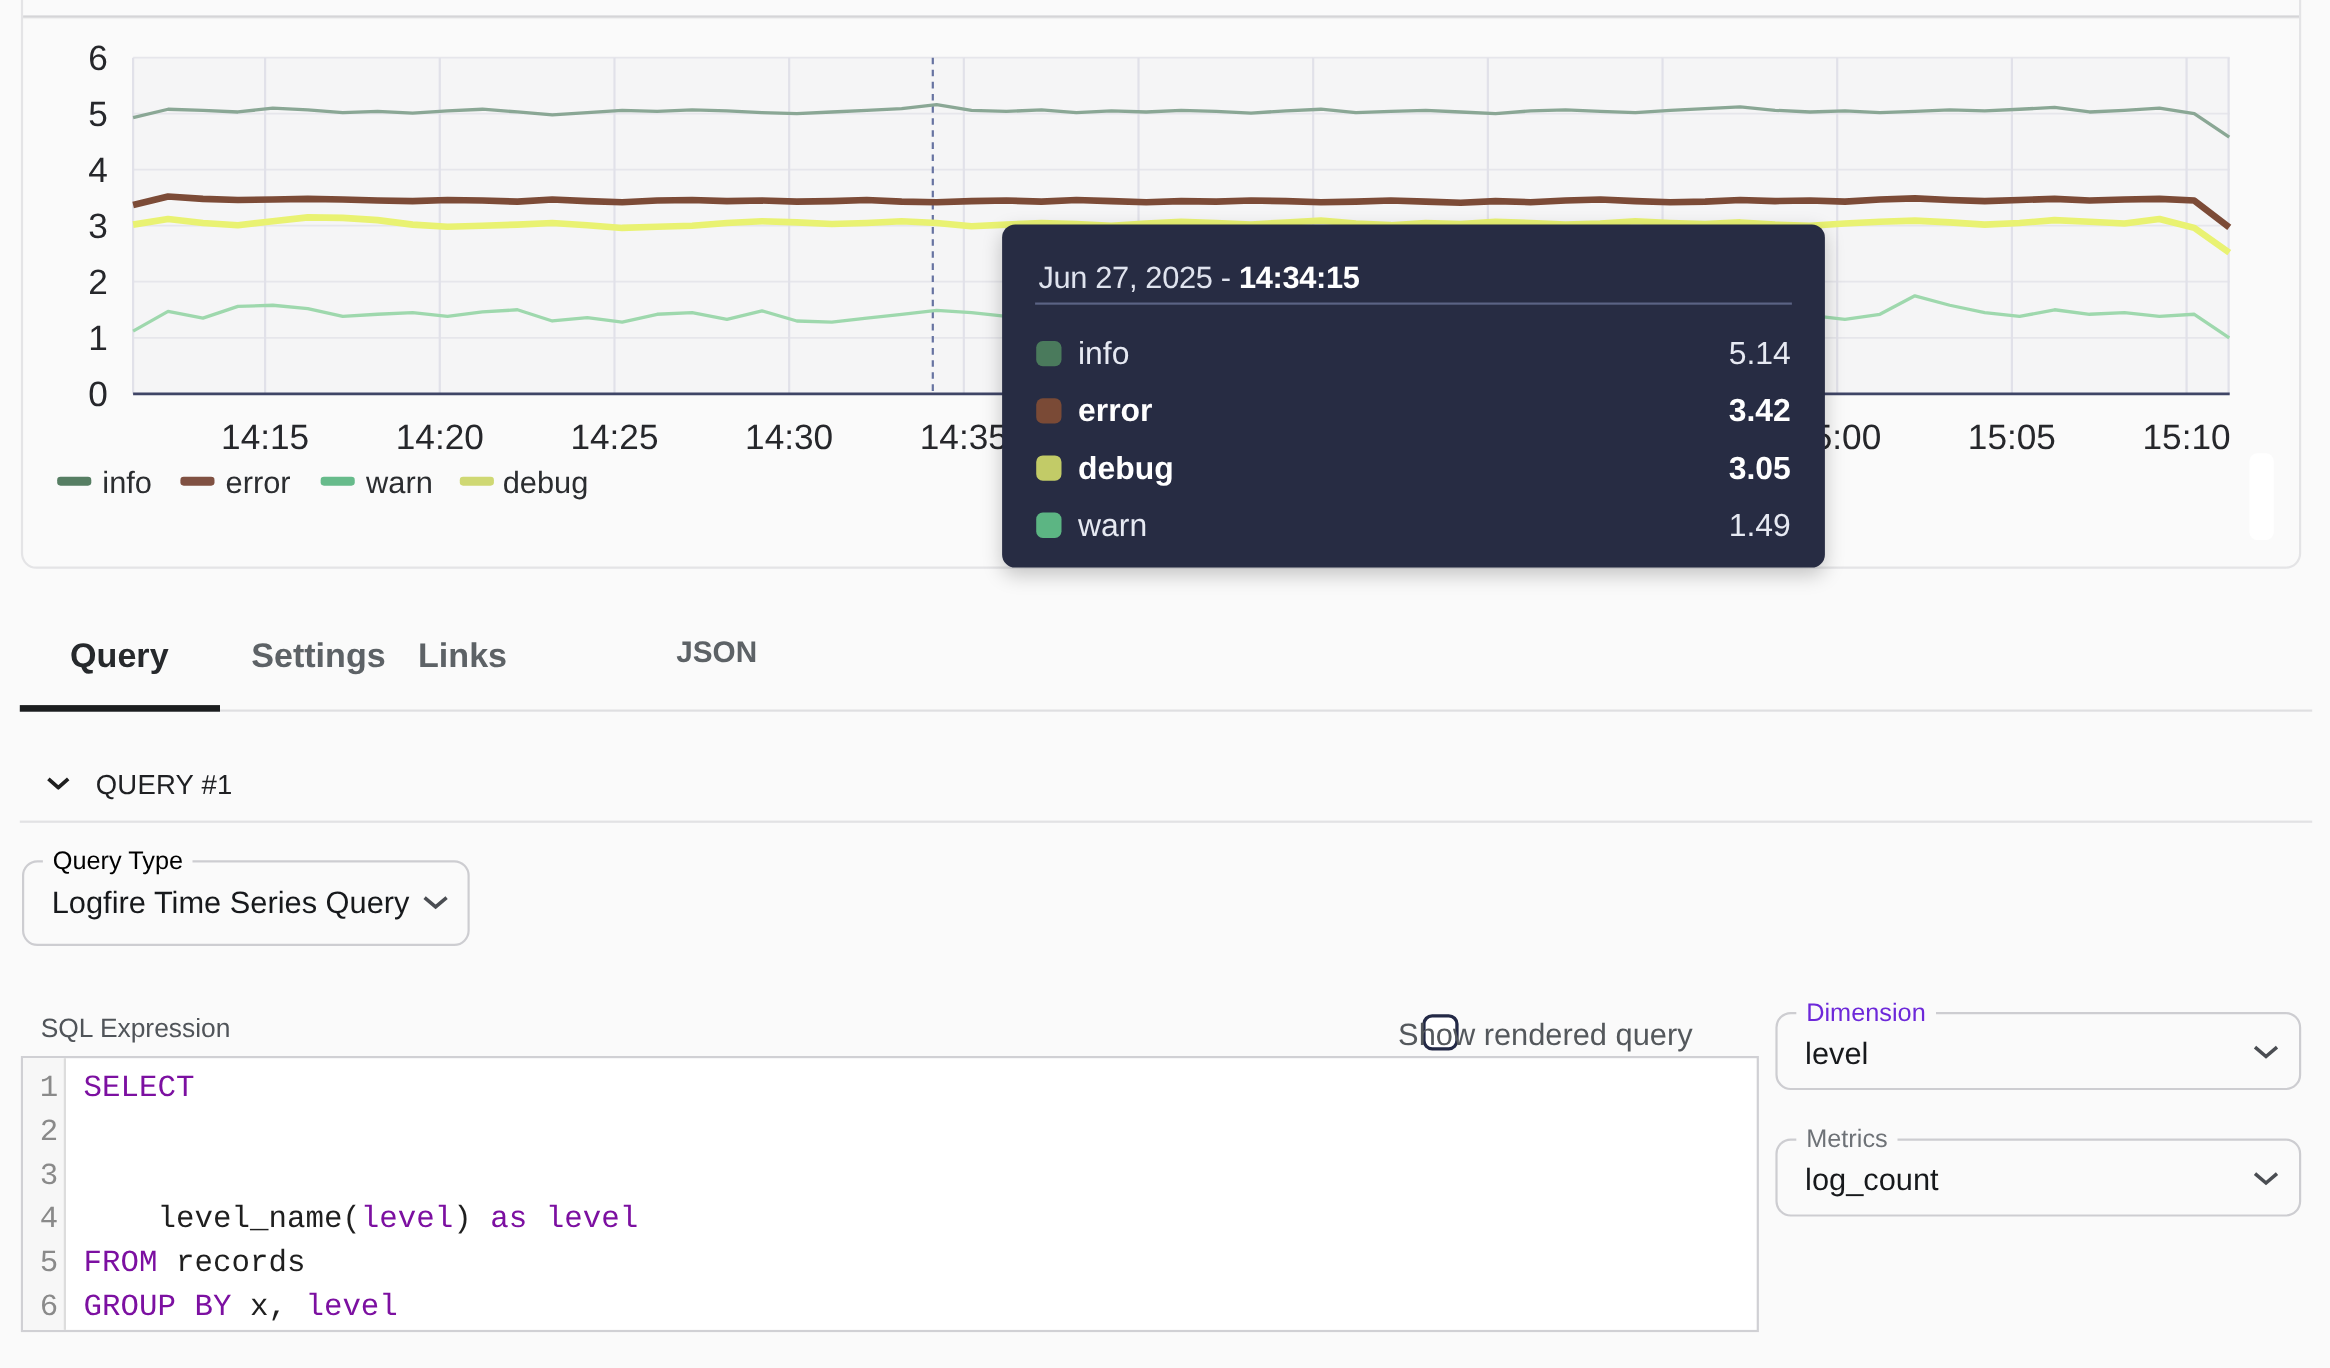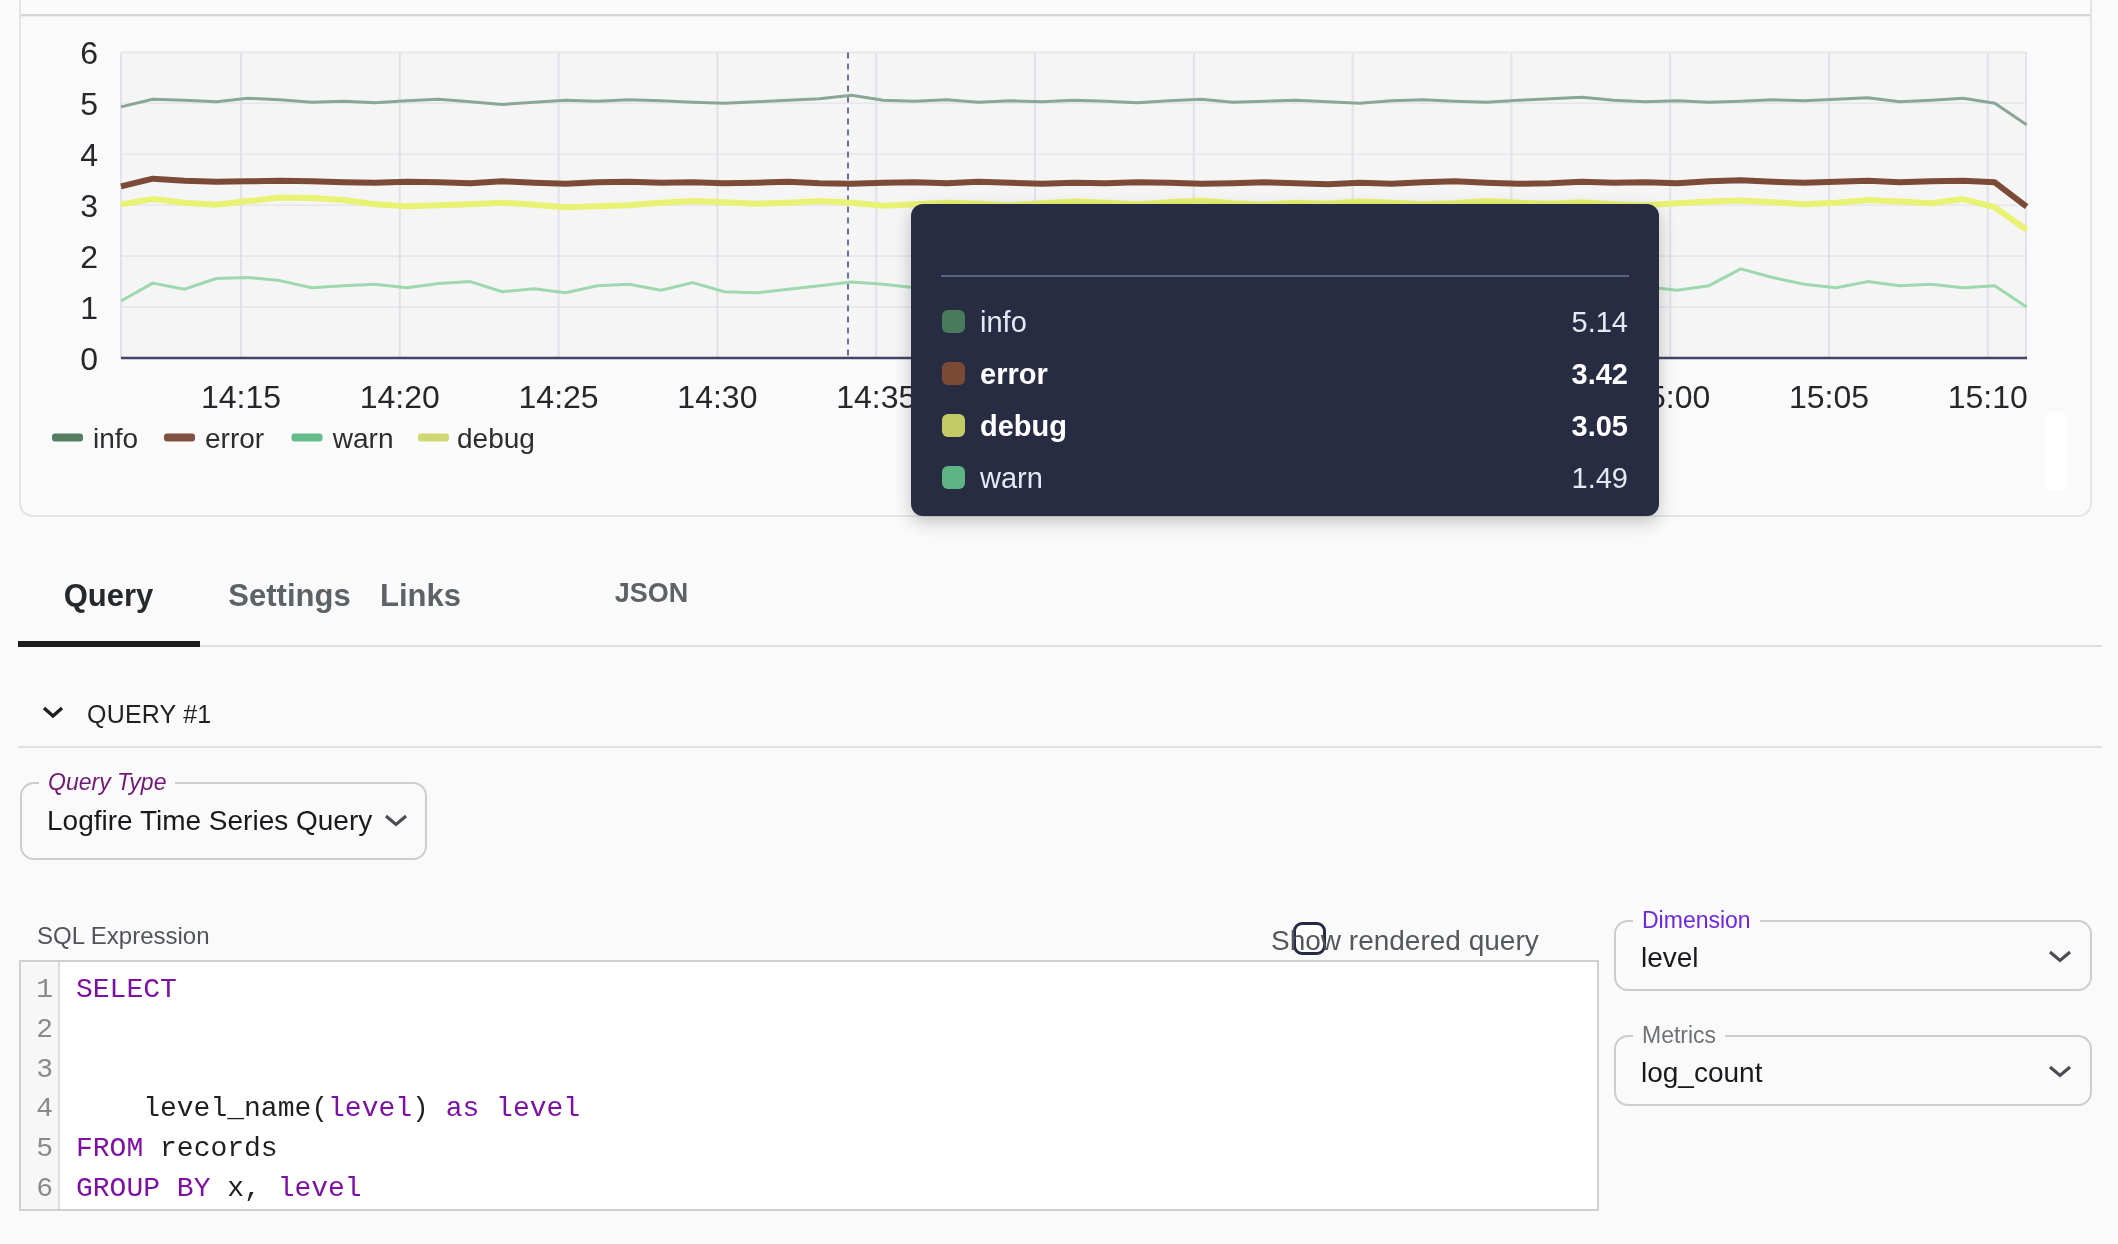--- a/index.html
+++ b/index.html
@@ -64,20 +64,21 @@
 <text x="205" y="448" font-size="28" fill="#2b2d30">error</text>
 <rect x="291.5" y="433.5" width="31" height="8" rx="3" fill="#67bb8b"></rect>
 <text x="332.8" y="448" font-size="28" fill="#2b2d30">warn</text>
 <rect x="418" y="433.5" width="31" height="8" rx="3" fill="#cfd873"></rect>
 <text x="457" y="448" font-size="28" fill="#2b2d30">debug</text>
 </svg>
 
 <div class="abs" style="left:2045px; top:412px; width:22px; height:79px; border-radius:7px; background:#ffffff;"></div>
 
 <div class="abs" style="left:911px; top:204px; width:748px; height:312px; background:#272c43; border-radius:12px; box-shadow:0 6px 18px rgba(0,0,0,0.22); color:#e7eaf3;">
+  <div class="abs" style="left:33px; top:232px; right:30px; font-size:28px; color:#dfe3ee; top:33px; letter-spacing:-0.3px;">Jun 27, 2025 - <b style="color:#ffffff">14:34:15</b></div>
   <div class="abs" style="left:30px; top:71px; width:688px; height:2px; background:#5b6384;"></div>
   <div class="abs" style="left:31px; top:106px; width:23px; height:23px; border-radius:6px; background:#4a7a5c;"></div>
   <div class="abs" style="left:69px; top:102px; font-size:29px; color:#e6e9f2;">info</div>
   <div class="abs" style="right:31px; top:102px; font-size:29px; color:#e6e9f2;">5.14</div>
   <div class="abs" style="left:31px; top:158px; width:23px; height:23px; border-radius:6px; background:#7a4a36;"></div>
   <div class="abs" style="left:69px; top:154px; font-size:29px; color:#ffffff; font-weight:bold;">error</div>
   <div class="abs" style="right:31px; top:154px; font-size:29px; color:#ffffff; font-weight:bold;">3.42</div>
   <div class="abs" style="left:31px; top:210px; width:23px; height:23px; border-radius:6px; background:#c2cb67;"></div>
   <div class="abs" style="left:69px; top:206px; font-size:29px; color:#ffffff; font-weight:bold;">debug</div>
   <div class="abs" style="right:31px; top:206px; font-size:29px; color:#ffffff; font-weight:bold;">3.05</div>
@@ -93,21 +94,21 @@
 <div class="abs" style="left:18px; top:645px; width:2084px; height:2px; background:#dfdfe1;"></div>
 <div class="abs" style="left:18px; top:641px; width:182px; height:6px; background:#1b1d1f;"></div>
 
 <svg class="abs" style="left:42px; top:706px;" width="22" height="12" viewBox="0 0 22 12">
       <path d="M2 2 L11 10 L20 2" fill="none" stroke="#1f1f1f" stroke-width="3.4"></path>
     </svg>
 <div class="abs" style="left:87px; top:700px; font-size:25px; color:#1f2023; letter-spacing:0.2px;">QUERY #1</div>
 <div class="abs" style="left:18px; top:746px; width:2084px; height:2px; background:#e2e2e4;"></div>
 
 <div class="abs" style="left:20px; top:782px; width:407px; height:78px; border:2px solid #cdcdd1; border-radius:14px;"></div>
-<div class="abs" style="left:39px; top:769px; font-size:23px; color:#701a75; background:#fafafa; padding:0 9px;font-style:italic;">Query Type</div>
+<div class="abs" style="left:39px; top:769px; font-size:23px; color:#000000; background:#fafafa; padding:0 9px;">Query Type</div>
 <div class="abs" style="left:47px; top:805px; font-size:28px; color:#17191c;">Logfire Time Series Query</div>
 <div class="abs" style="left:384px; top:814px;">
       <svg width="24" height="13" viewBox="0 0 24 13" style="display:block">
         <path d="M2 2 L12 10.5 L22 2" fill="none" stroke="#4a4d52" stroke-width="3.2"></path>
       </svg>
     </div>
 
 <div class="abs" style="left:21px; top:922px; font-size:24px; color:#505459;margin-left:16px;">SQL Expression</div>
 <div class="abs" style="left:1293px; top:922px; width:33px; height:33px; border:3px solid #232946; border-radius:9px; background:#ffffff;"></div>
 <div class="abs" style="left:1271px; top:925px; font-size:28px; color:#54585c;">Show rendered query</div>

